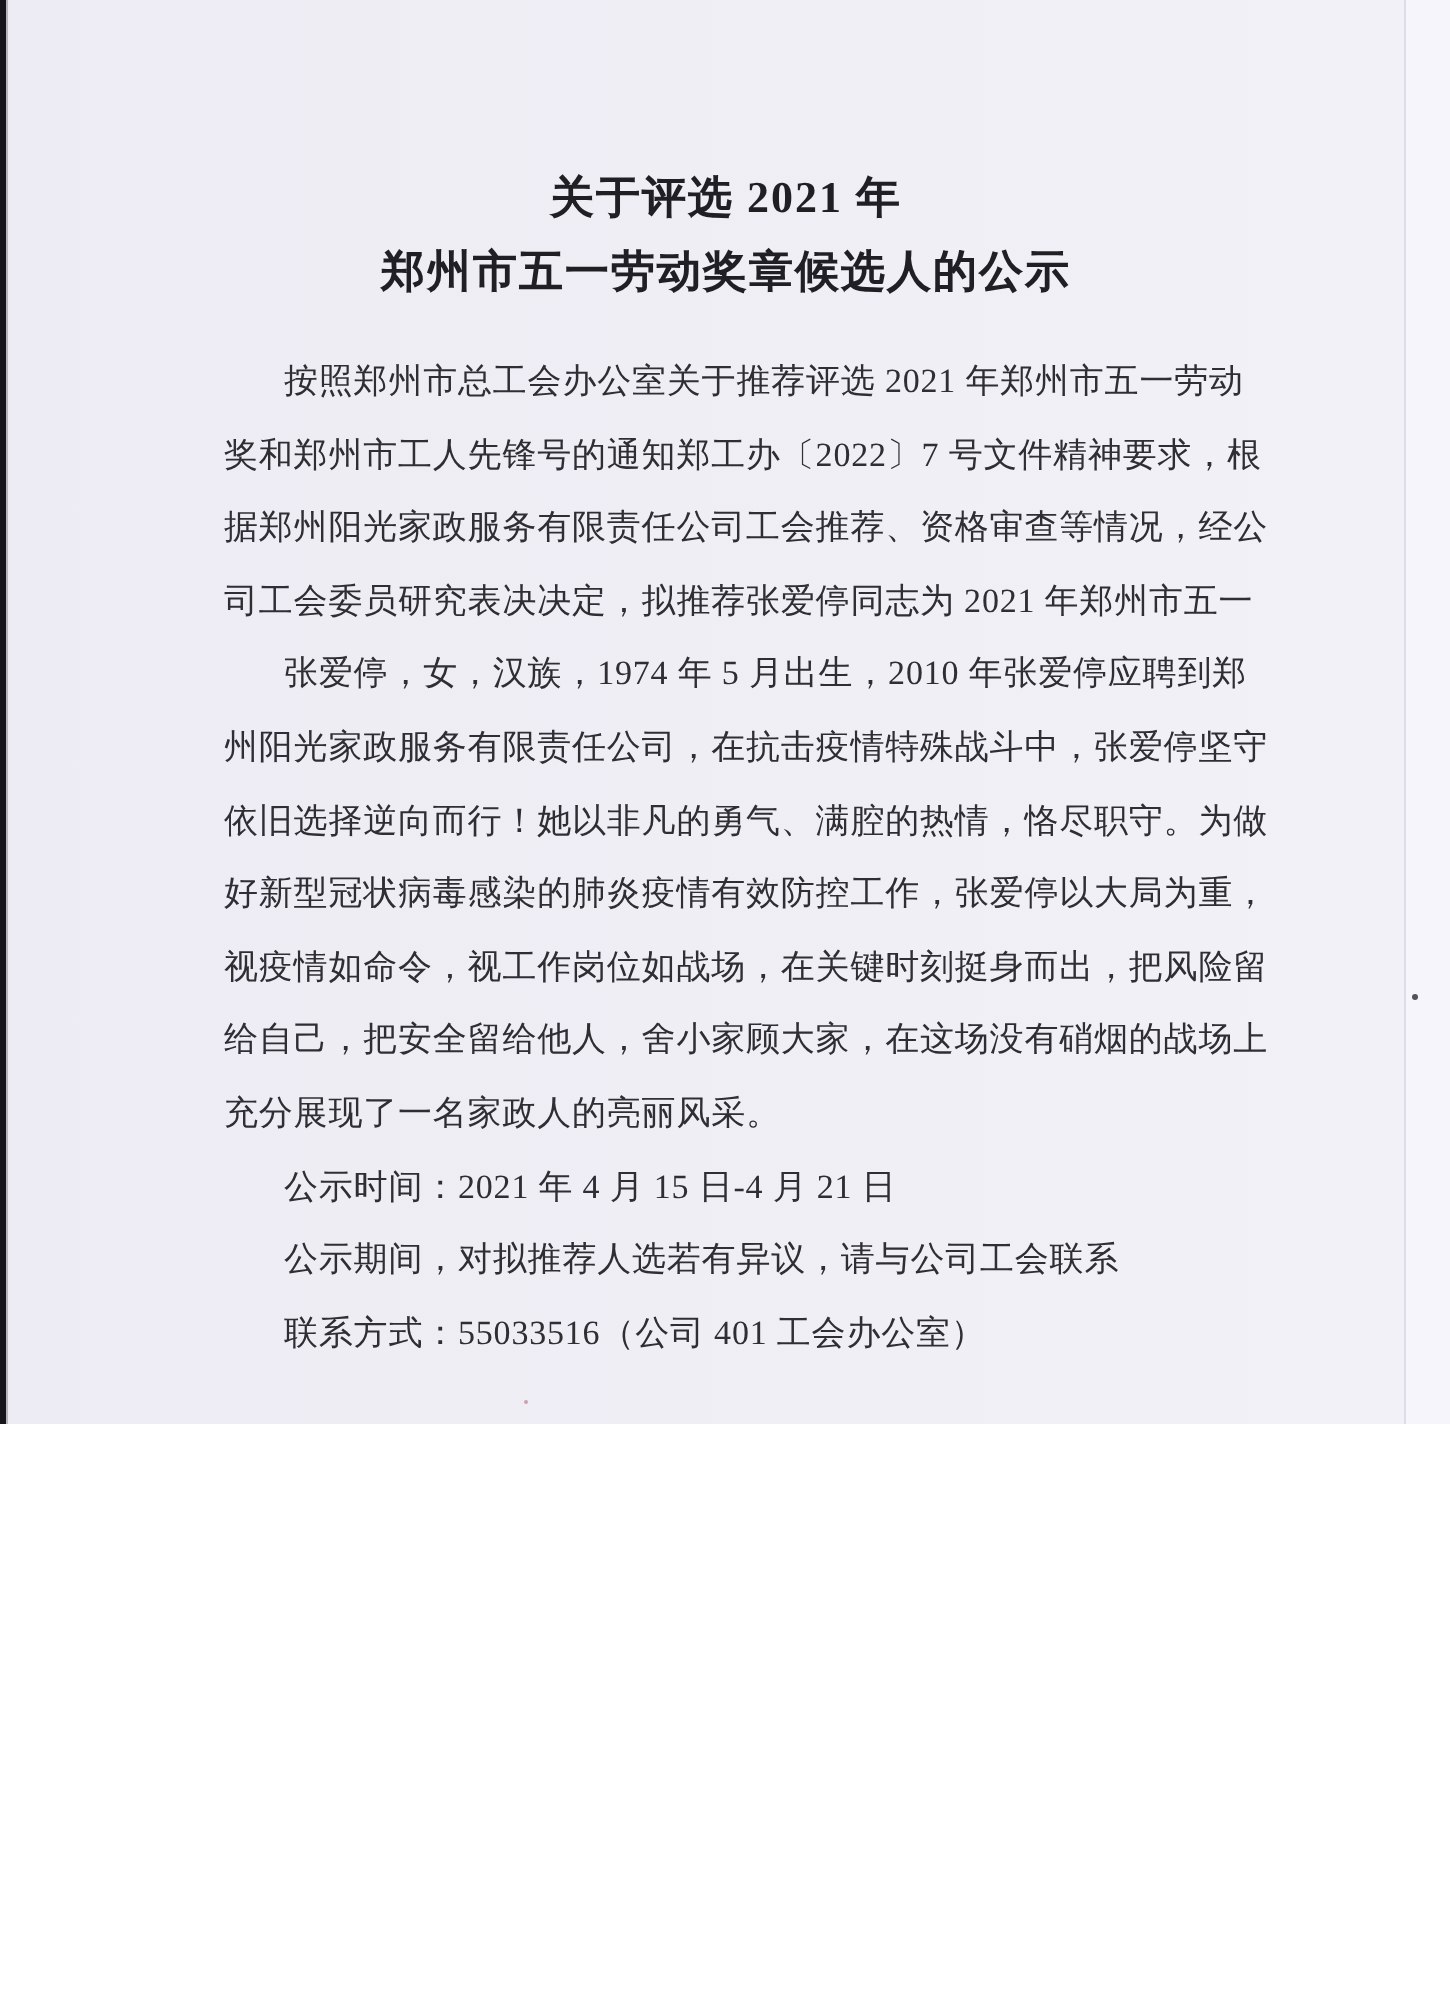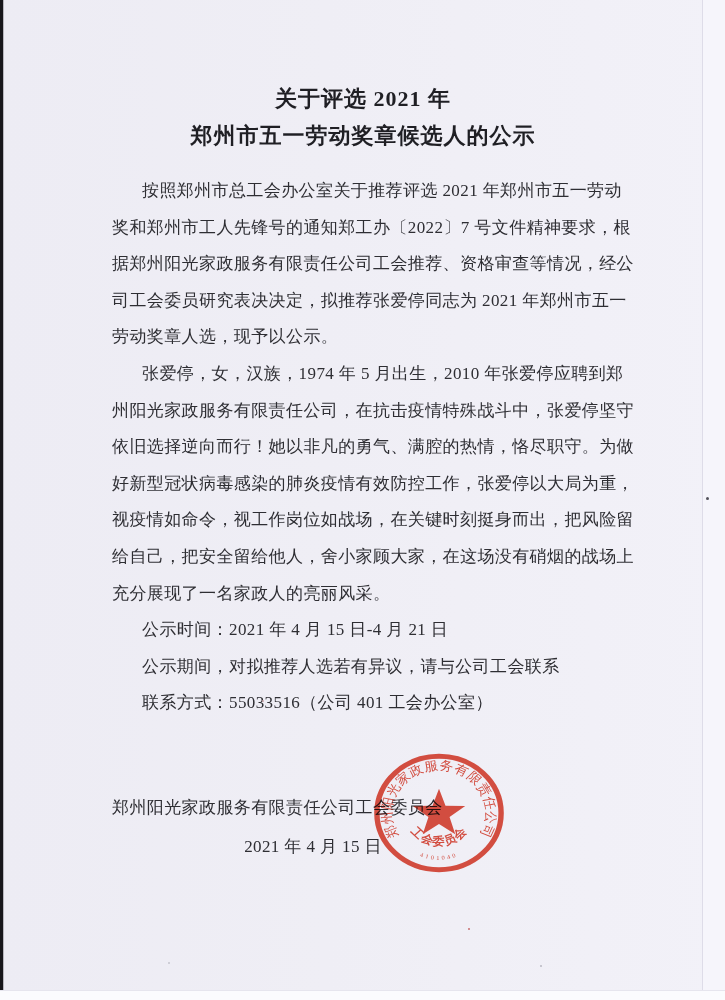--- a/index.html
+++ b/index.html
@@ -2,21 +2,21 @@
 <html style="--paper: #efeef5; --ink: #2e2e33; --title-ink: #1f1f24; --seal-red: #dc3a28; --edge-dark: #17171b;"><head>
 <meta charset="utf-8">
 <style>
   html, body { margin: 0; padding: 0; }
   body {
     width: 725px; height: 1000px; overflow: hidden;
     font-family: "Liberation Serif", "DejaVu Serif", serif;
     background: #ffffff;
   }
   .scan {
-    position: relative; width: 725px; height: 1000px; overflow: hidden;
+    position: relative; width: 725px; height: 712px; overflow: hidden;
     background: linear-gradient(90deg, #edecf4 0%, var(--paper, #efeef5) 45%, #f2f1f8 100%);
     color: var(--ink, #2e2e33);
   }
   
   .edge-left {
     position: absolute; left: 0; top: 0; width: 4px; height: 1000px;
     background: linear-gradient(90deg, var(--edge-dark, #17171b) 0 3px, rgba(23,23,27,.25) 3px 4px);
   }
   .edge-right {
     position: absolute; left: 702px; top: 0; width: 23px; height: 1000px;
@@ -77,21 +77,20 @@
   <div class="title">
       <div class="title-line">关于评选 2021 年</div>
       <div class="title-line">郑州市五一劳动奖章候选人的公示</div>
     </div>
 
   <div class="body-text">
       <div class="line indent">按照郑州市总工会办公室关于推荐评选 2021 年郑州市五一劳动</div>
       <div class="line">奖和郑州市工人先锋号的通知郑工办〔2022〕7 号文件精神要求，根</div>
       <div class="line">据郑州阳光家政服务有限责任公司工会推荐、资格审查等情况，经公</div>
       <div class="line">司工会委员研究表决决定，拟推荐张爱停同志为 2021 年郑州市五一</div>
-      <div class="line">劳动奖章人选，现予以公示。</div>
       <div class="line indent">张爱停，女，汉族，1974 年 5 月出生，2010 年张爱停应聘到郑</div>
       <div class="line">州阳光家政服务有限责任公司，在抗击疫情特殊战斗中，张爱停坚守</div>
       <div class="line">依旧选择逆向而行！她以非凡的勇气、满腔的热情，恪尽职守。为做</div>
       <div class="line">好新型冠状病毒感染的肺炎疫情有效防控工作，张爱停以大局为重，</div>
       <div class="line">视疫情如命令，视工作岗位如战场，在关键时刻挺身而出，把风险留</div>
       <div class="line">给自己，把安全留给他人，舍小家顾大家，在这场没有硝烟的战场上</div>
       <div class="line">充分展现了一名家政人的亮丽风采。</div>
       <div class="line indent">公示时间：2021 年 4 月 15 日-4 月 21 日</div>
       <div class="line indent">公示期间，对拟推荐人选若有异议，请与公司工会联系</div>
       <div class="line indent">联系方式：55033516（公司 401 工会办公室）</div>

